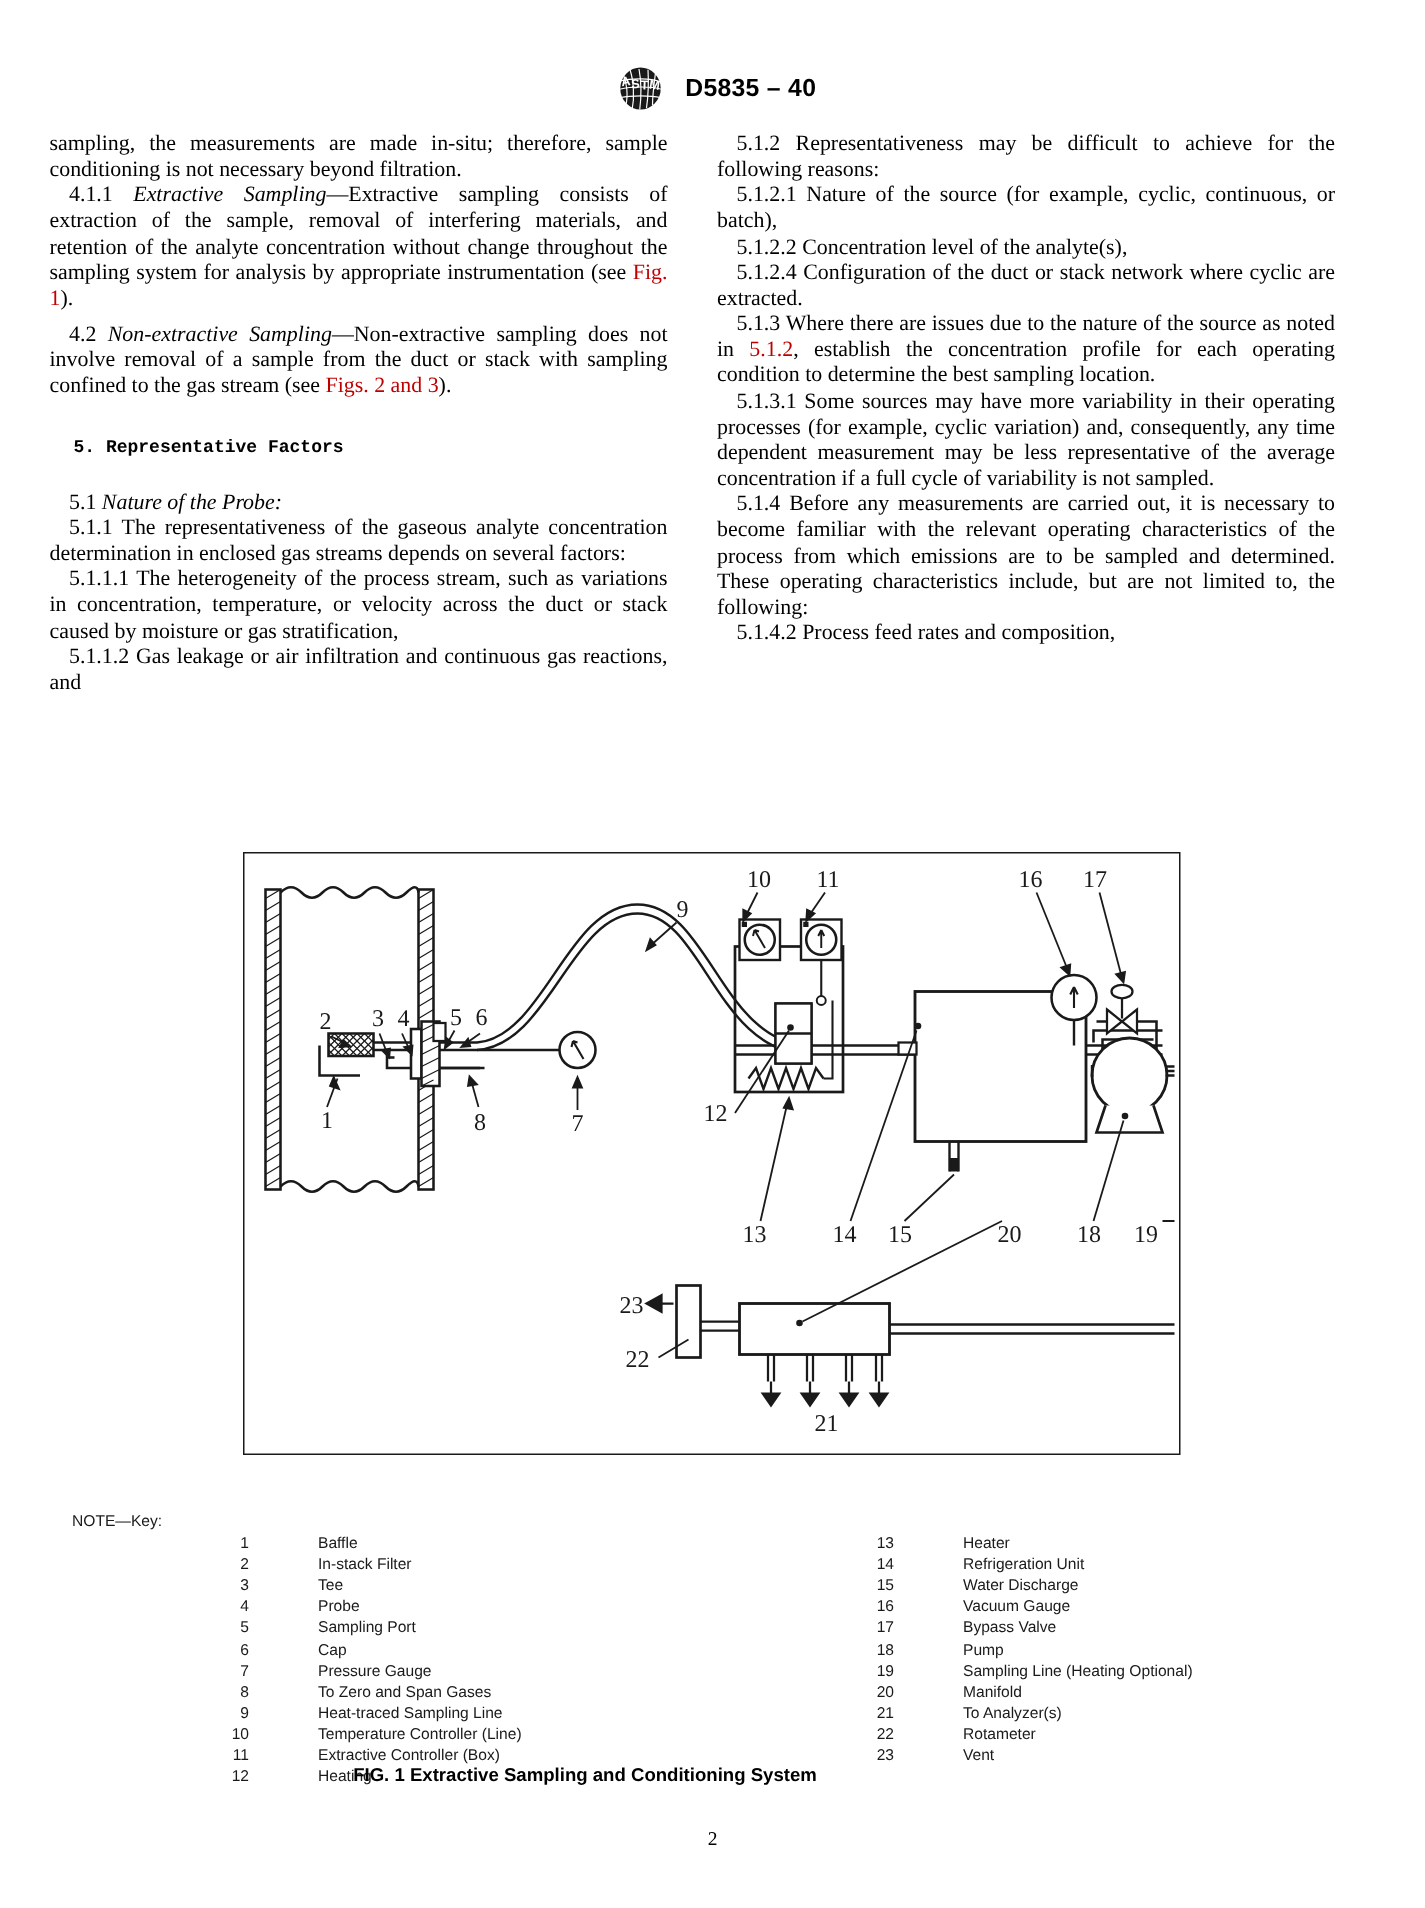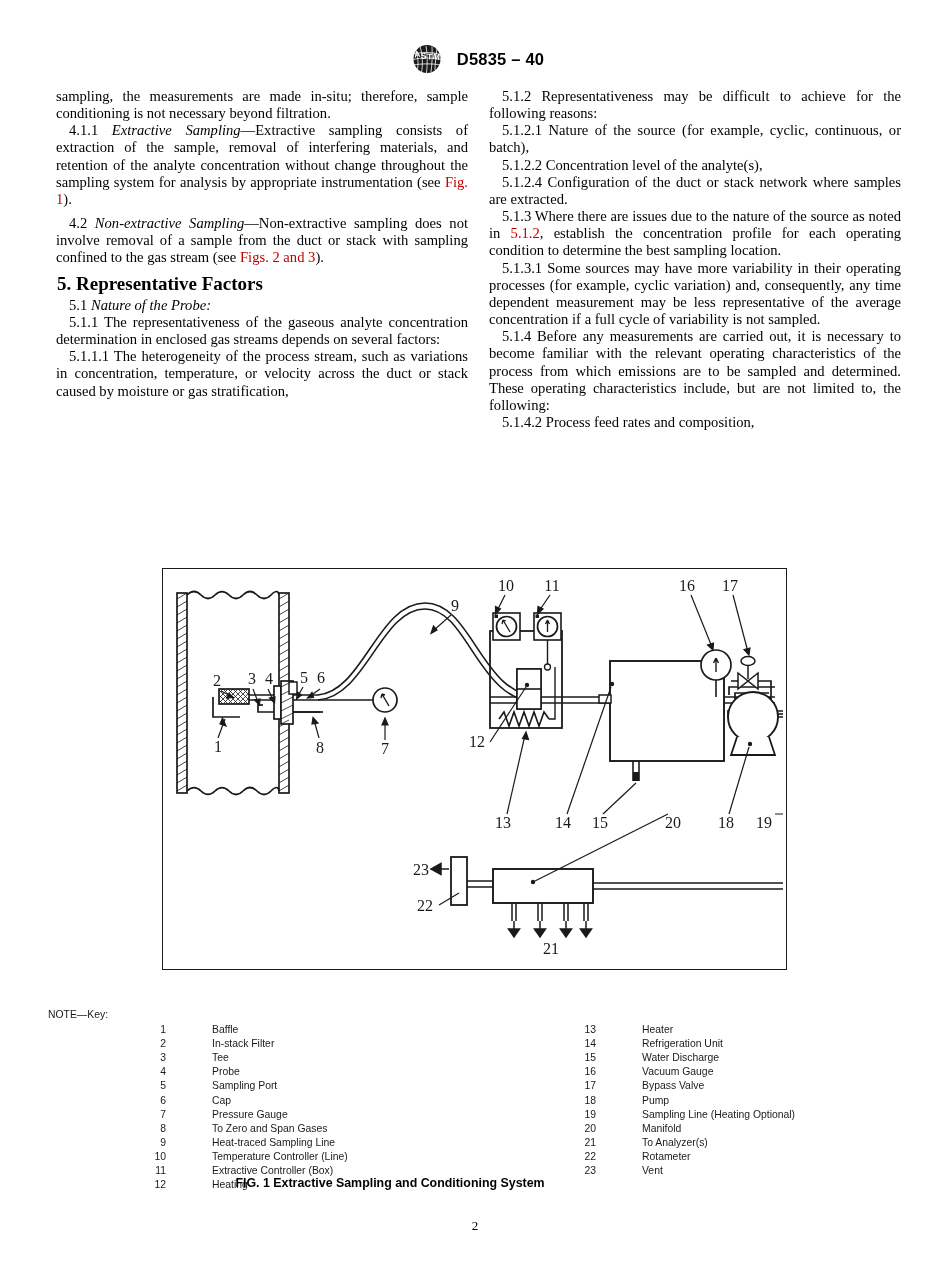--- a/index.html
+++ b/index.html
@@ -21,38 +21,38 @@
   .astm-logo{
     width:42px;height:30px;display:block;
   }
   .doc-id{
     font-family:"Liberation Sans", sans-serif;
     font-weight:bold;font-size:16.5px;letter-spacing:.2px;
   }
 
   
   .columns{
-    position:absolute;left:56px;top:88px;width:858px;
-    display:flex;gap:21px;
+    position:absolute;left:33px;top:88px;width:858px;
+    display:flex;gap:33px;
   }
   .col{width:412px;}
   p{
     margin:0;
     font-size:14.6px;
     line-height:17.15px;
     text-align:justify;
     text-justify:inter-word;
     hyphens:none;
   }
   p.ind{text-indent:13px;}
   p.noind{text-indent:0;}
   .secthead{
-    font-family:Liberation Serif, serif;
-    font-weight:bold;font-size:19px;line-height:17.15px;
-    margin:1px;text-indent:0;
+    font-family:Liberation Mono, monospace;
+    font-weight:bold;font-size:12px;line-height:17.15px;
+    margin:16px;text-indent:0;
   }
   .gap{height:7px;}
   .gap-s{height:4px;}
   i{font-style:italic;}
   .lnk{color:#c00000;}
 
   
   .figbox{
     position:absolute;left:162px;top:568px;
     width:623px;height:400px;
@@ -129,27 +129,28 @@
       <div class="gap"></div>
 
       <p class="secthead">5.  Representative Factors</p>
 
       <div class="gap-s"></div>
 
       <p class="ind"><span>5.1</span> <i>Nature of the Probe:</i></p>
 
       <p class="ind">5.1.1  The representativeness of the gaseous analyte concentration determination in enclosed gas streams depends on several factors:</p>
       <p class="ind">5.1.1.1 The heterogeneity of the process stream, such as variations in concentration, temperature, or velocity across the duct or stack caused by moisture or gas stratification,</p>
+      <p class="ind">5.1.1.2 Gas leakage or air infiltration and continuous gas reactions, and</p>
     </div>
 
     <div class="col">
       <p class="ind">5.1.2  Representativeness may be difficult to achieve for the following reasons:</p>
       <p class="ind">5.1.2.1 Nature of the source (for example, cyclic, continuous, or batch),</p>
       <p class="ind">5.1.2.2  Concentration level of the analyte(s),</p>
-      <p class="ind">5.1.2.4  Configuration of the duct or stack network where samples are extracted.</p>
+      <p class="ind">5.1.2.4  Configuration of the duct or stack network where cyclic are extracted.</p>
 
       <p class="ind"><span>5.1.3  Where there are issues due to the nature of the source as noted in </span><span class="lnk">5.1.2</span><span>, establish the concentration profile for each operating condition to determine the best sampling location.</span></p>
 
       <p class="ind">5.1.3.1  Some sources may have more variability in their operating processes (for example, cyclic variation) and, consequently, any time dependent measurement may be less representative of the average concentration if a full cycle of variability is not sampled.</p>
       <p class="ind">5.1.4  Before any measurements are carried out, it is necessary to become familiar with the relevant operating characteristics of the process from which emissions are to be sampled and determined. These operating characteristics include, but are not limited to, the following:</p>
       <p class="ind">5.1.4.2  Process feed rates and composition,</p>
     </div>
   </div>
 
   <div class="figbox">

